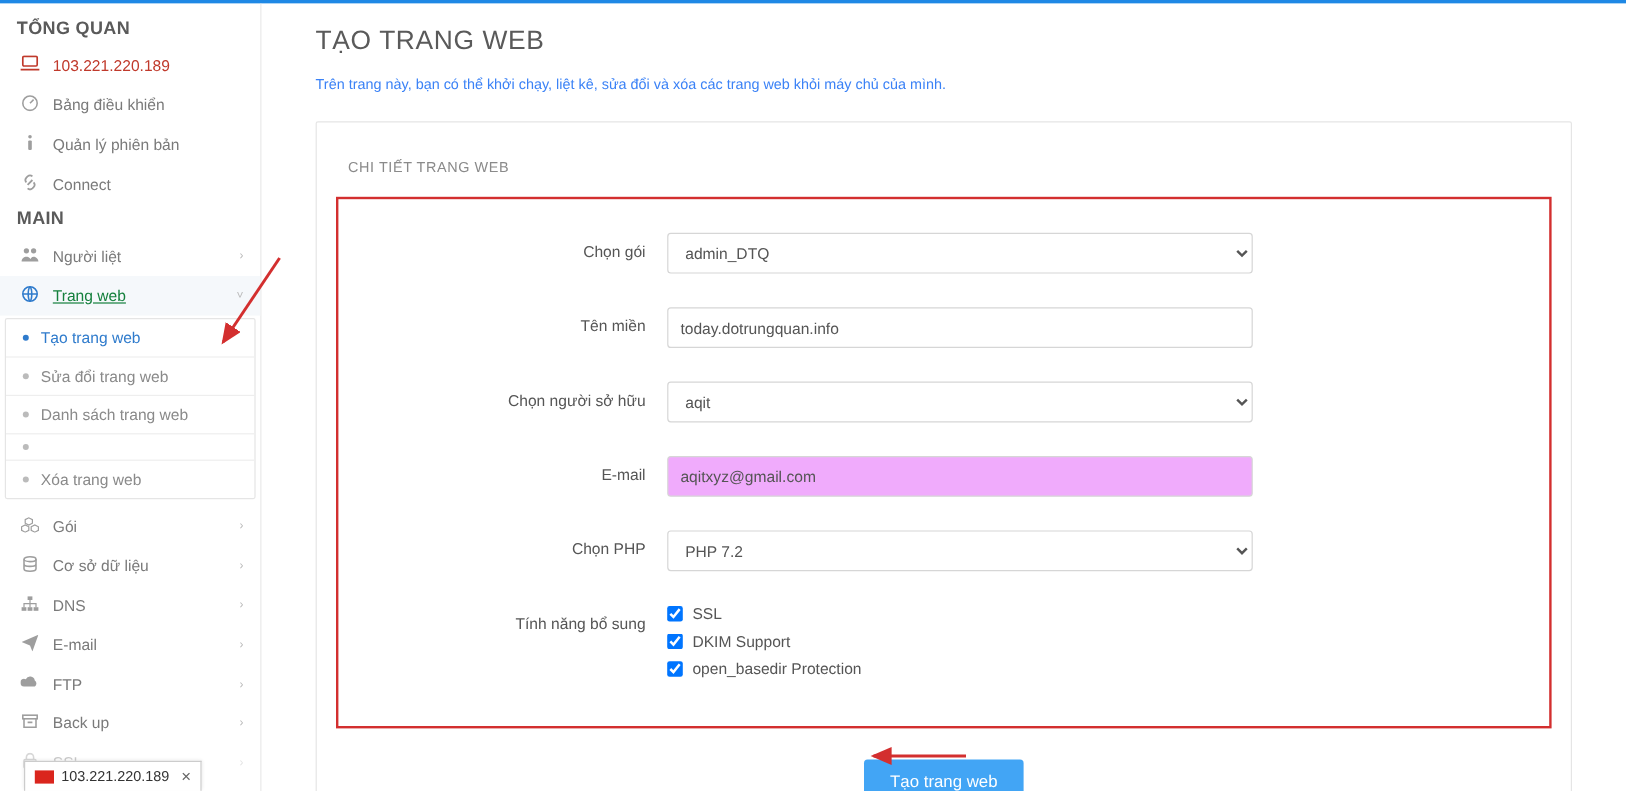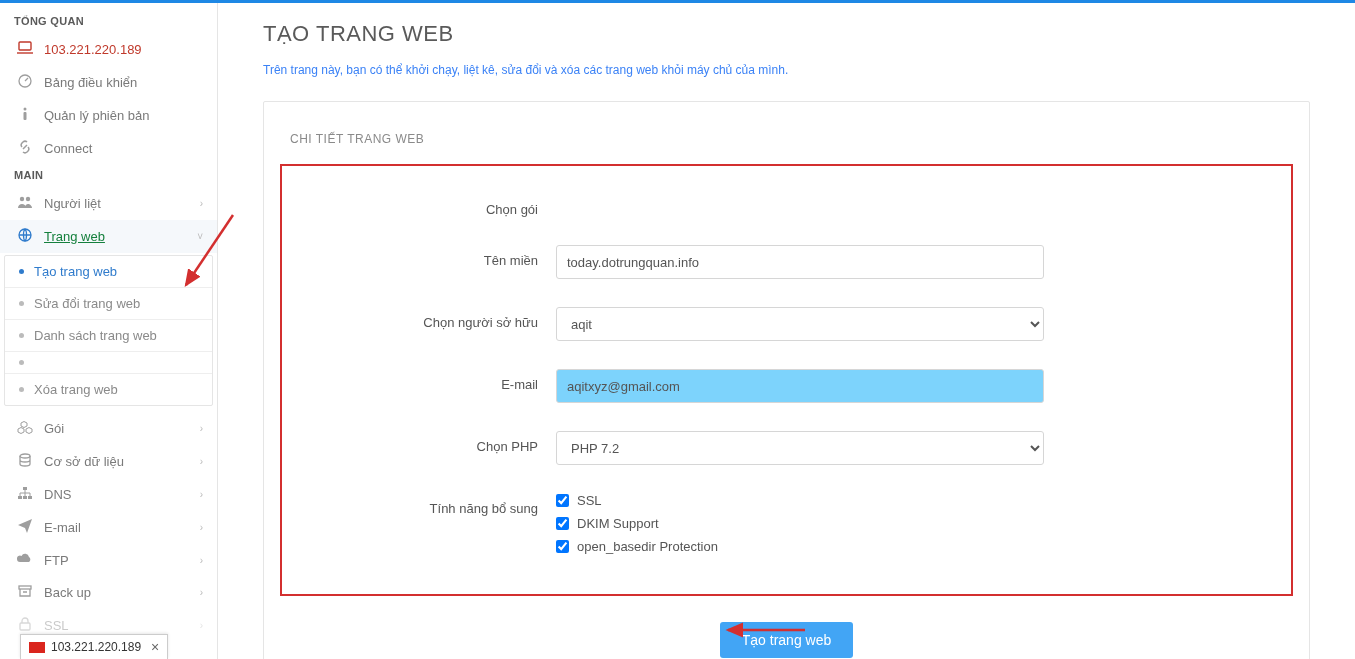--- a/index.html
+++ b/index.html
@@ -1,20 +1,20 @@
 <!DOCTYPE html>
 <html><head>
 <meta charset="utf-8">
 <style>
 * { box-sizing: border-box; margin: 0; padding: 0; font-family: -apple-system, BlinkMacSystemFont, "Segoe UI", Arial, sans-serif; }
 body { background: #fff; color: #333; font-size: 13px; }
 .top-bar { height: 3px; background: #1e88e5; }
 .layout { display: flex; }
 .sidebar { width: 218px; background: #fff; border-right: 1px solid #e5e5e5; padding-top: 8px; min-height: 656px; }
-.section-header { font-size: 11px; font-weight: 700; color: #5a5a5a; padding: 4px 14px 6px; letter-spacing: 0.3px; }
+.section-header { font-size: 15px; font-weight: 700; color: #5a5a5a; padding: 4px 14px 6px; letter-spacing: 0.3px; }
 .nav-item { display: flex; align-items: center; padding: 8px 14px; cursor: pointer; color: #7a7a7a; font-size: 13px; position: relative; }
 .nav-item .icon { width: 22px; text-align: center; margin-right: 8px; font-size: 14px; color: #9e9e9e; }
 .nav-item .label { flex: 1; }
 .nav-item .caret { font-size: 10px; color: #bbb; }
 .nav-item.server { color: #c0392b; }
 .nav-item.server .icon { color: #c0392b; }
 .nav-item.parent-active { background: #f5f8fb; }
 .nav-item.parent-active .label { color: #15803d; text-decoration: underline; }
 .nav-item.parent-active .icon { color: #2f7bcc; }
 .submenu { border: 1px solid #e5e5e5; margin: 2px 4px 6px; border-radius: 2px; }
@@ -26,21 +26,21 @@
 .main { flex: 1; padding: 18px 45px 30px 45px; background: #fff; }
 .page-title { font-size: 22px; font-weight: 300; color: #5a5a5a; letter-spacing: 0.5px; }
 .page-subtitle { font-size: 12px; color: #3b82f6; margin-top: 16px; }
 .panel { border: 1px solid #e5e5e5; border-radius: 2px; margin-top: 24px; padding: 30px 0 24px; }
 .panel-heading { font-size: 12px; color: #8a8a8a; letter-spacing: 0.5px; padding: 0 26px 18px; }
 .highlight-box { border: 2px solid #d32f2f; margin: 0 16px; padding: 14px 22px 18px; }
 .form-row { display: flex; align-items: flex-start; padding: 14px 0; }
 .form-label { width: 252px; text-align: right; padding-right: 18px; font-size: 13px; color: #555; padding-top: 8px; }
 .form-control { flex: 1; max-width: 488px; }
 select, input[type="text"], input[type="email"] { width: 100%; height: 34px; border: 1px solid #d6d6d6; border-radius: 3px; padding: 0 10px; font-size: 13px; background: #fff; color: #555; }
-input[readonly] { background: #7dd3fc; }
+input[readonly] { background: #f0abfc; }
 .chk-row { display: flex; align-items: center; margin-bottom: 8px; }
 .chk-row input { margin-right: 8px; }
 .chk-row label { font-size: 13px; color: #555; }
 .btn-row { text-align: center; margin-top: 26px; }
 .btn-primary { background: #42a5f5; color: #fff; border: none; padding: 10px 22px; font-size: 14px; border-radius: 3px; cursor: pointer; }
 .arrow { position: absolute; pointer-events: none; }
 .arrow svg { display: block; }
 .bottom-tab { position: fixed; bottom: 0; left: 20px; background: #fff; border: 1px solid #ccc; border-bottom: none; padding: 4px 8px; font-size: 12px; display: flex; align-items: center; gap: 6px; box-shadow: 0 -1px 3px rgba(0,0,0,0.1); }
 .bottom-tab .flag { width: 16px; height: 11px; background: linear-gradient(to bottom, #da251d 50%, #da251d 50%); display: inline-block; position: relative; }
 .bottom-tab .close { cursor: pointer; color: #666; font-size: 14px; margin-left: 4px; }
@@ -211,20 +211,25 @@
     <div class="page-title">TẠO TRANG WEB</div>
     <div class="page-subtitle">Trên trang này, bạn có thể khởi chạy, liệt kê, sửa đổi và xóa các trang web khỏi máy chủ của mình.</div>
 
     <div class="panel">
       <div class="panel-heading">CHI TIẾT TRANG WEB</div>
 
       <div class="highlight-box">
 
         <div class="form-row">
           <div class="form-label">Chọn gói</div>
+          <div class="form-control">
+            <select>
+              <option>admin_DTQ</option>
+            </select>
+          </div>
         </div>
 
         <div class="form-row">
           <div class="form-label">Tên miền</div>
           <div class="form-control">
             <input type="text" value="today.dotrungquan.info" style="">
           </div>
         </div>
 
         <div class="form-row">

